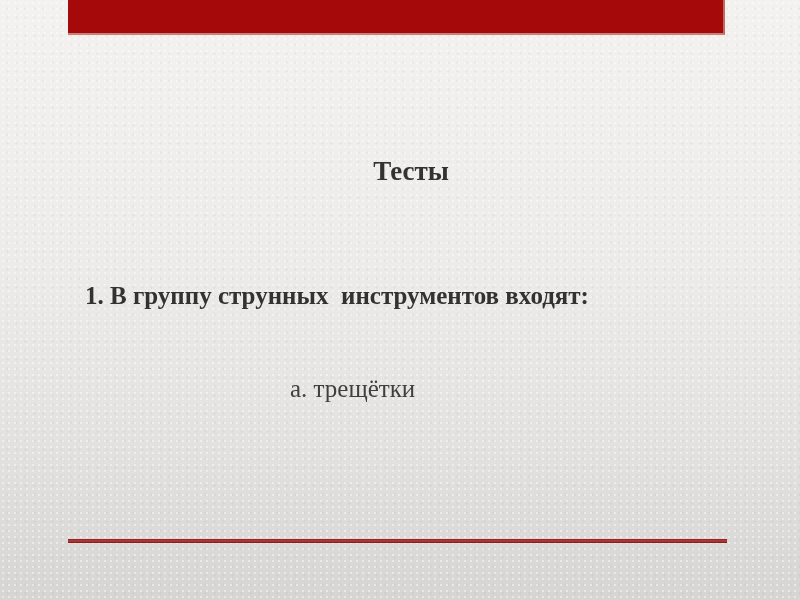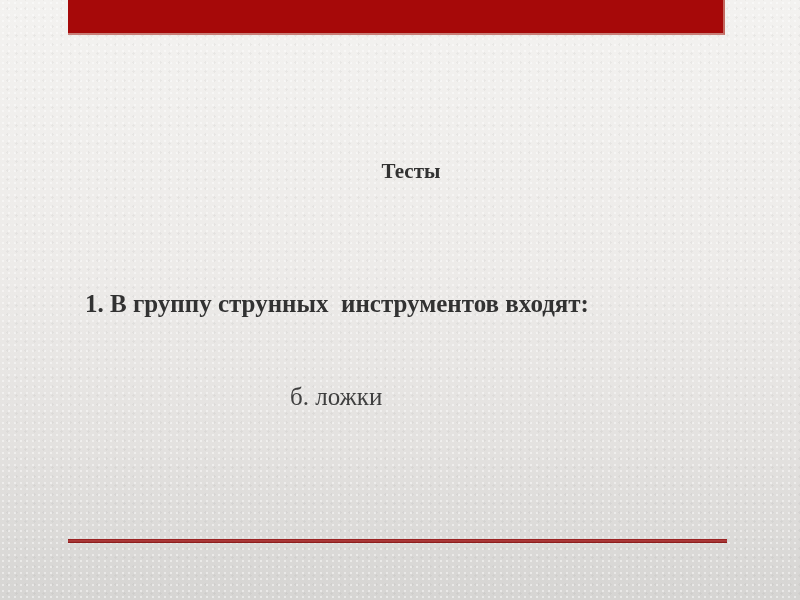--- a/index.html
+++ b/index.html
@@ -31,28 +31,27 @@
     font-size:25px;
     line-height:31px;
     color:#3a3a3a;
     white-space:pre-wrap;
   }
   .line{min-height:31px;}
   .title{
     font-weight:bold;
     text-align:center;
     text-indent:26px;
-    font-size:21px;
+    font-size:27px;
     color:#323232;
   }
   .question{
     font-weight:bold;
     padding-left:17px;
     color:#323232;
-    margin-top:8px;
   }
   .option{
     padding-left:222px;
     color:#3f3f3f;
   }
   .divider{
     position:absolute;
     left:68px;top:539px;
     width:659px;height:4px;
     background:linear-gradient(180deg,#9b2323 0%,#9b2323 28%,#c25555 50%,#8e1d1d 72%,#8e1d1d 100%);
@@ -63,21 +62,21 @@
 
 <div class="slide">
 
   <div class="top-bar"></div>
 
   <div class="content">
 
     <div class="line title">Тесты</div>
 
     <div class="line question">1. В группу струнных  инструментов входят:</div>
-    <div class="line option">б. ложки</div>
+    <div class="line option">а. трещётки</div>
 
     
     
     
     
 
     
     
     
     

